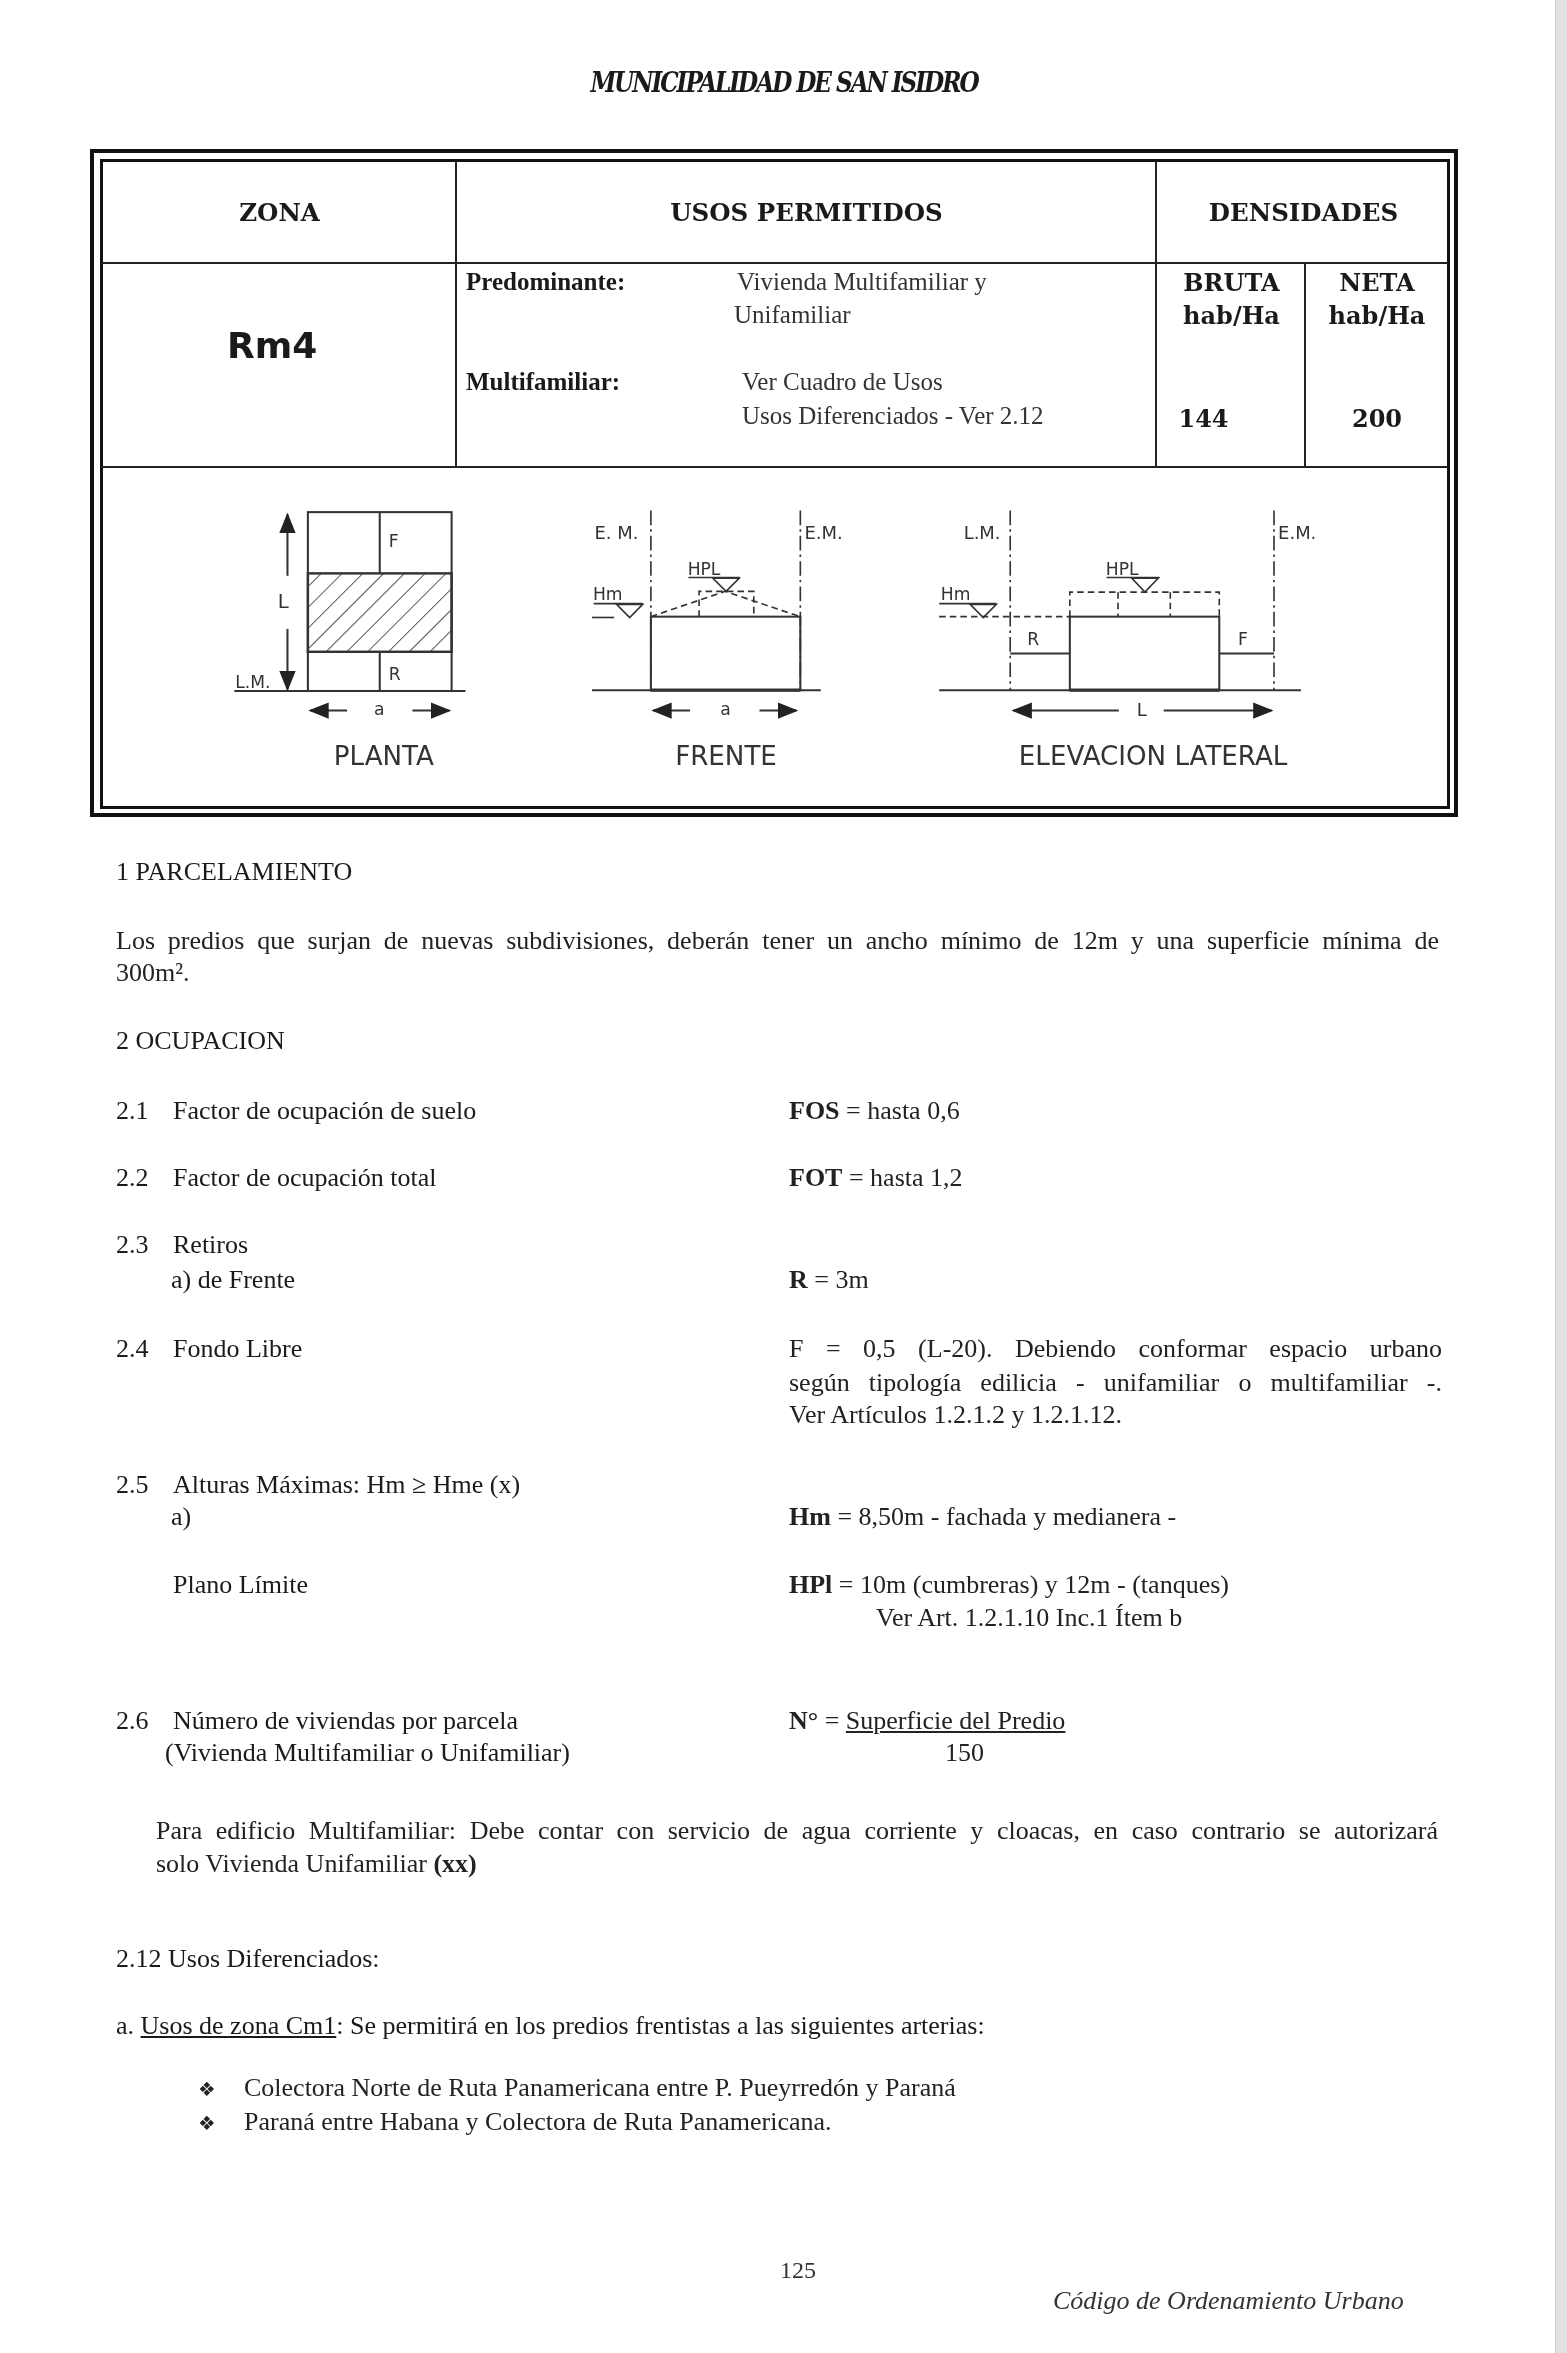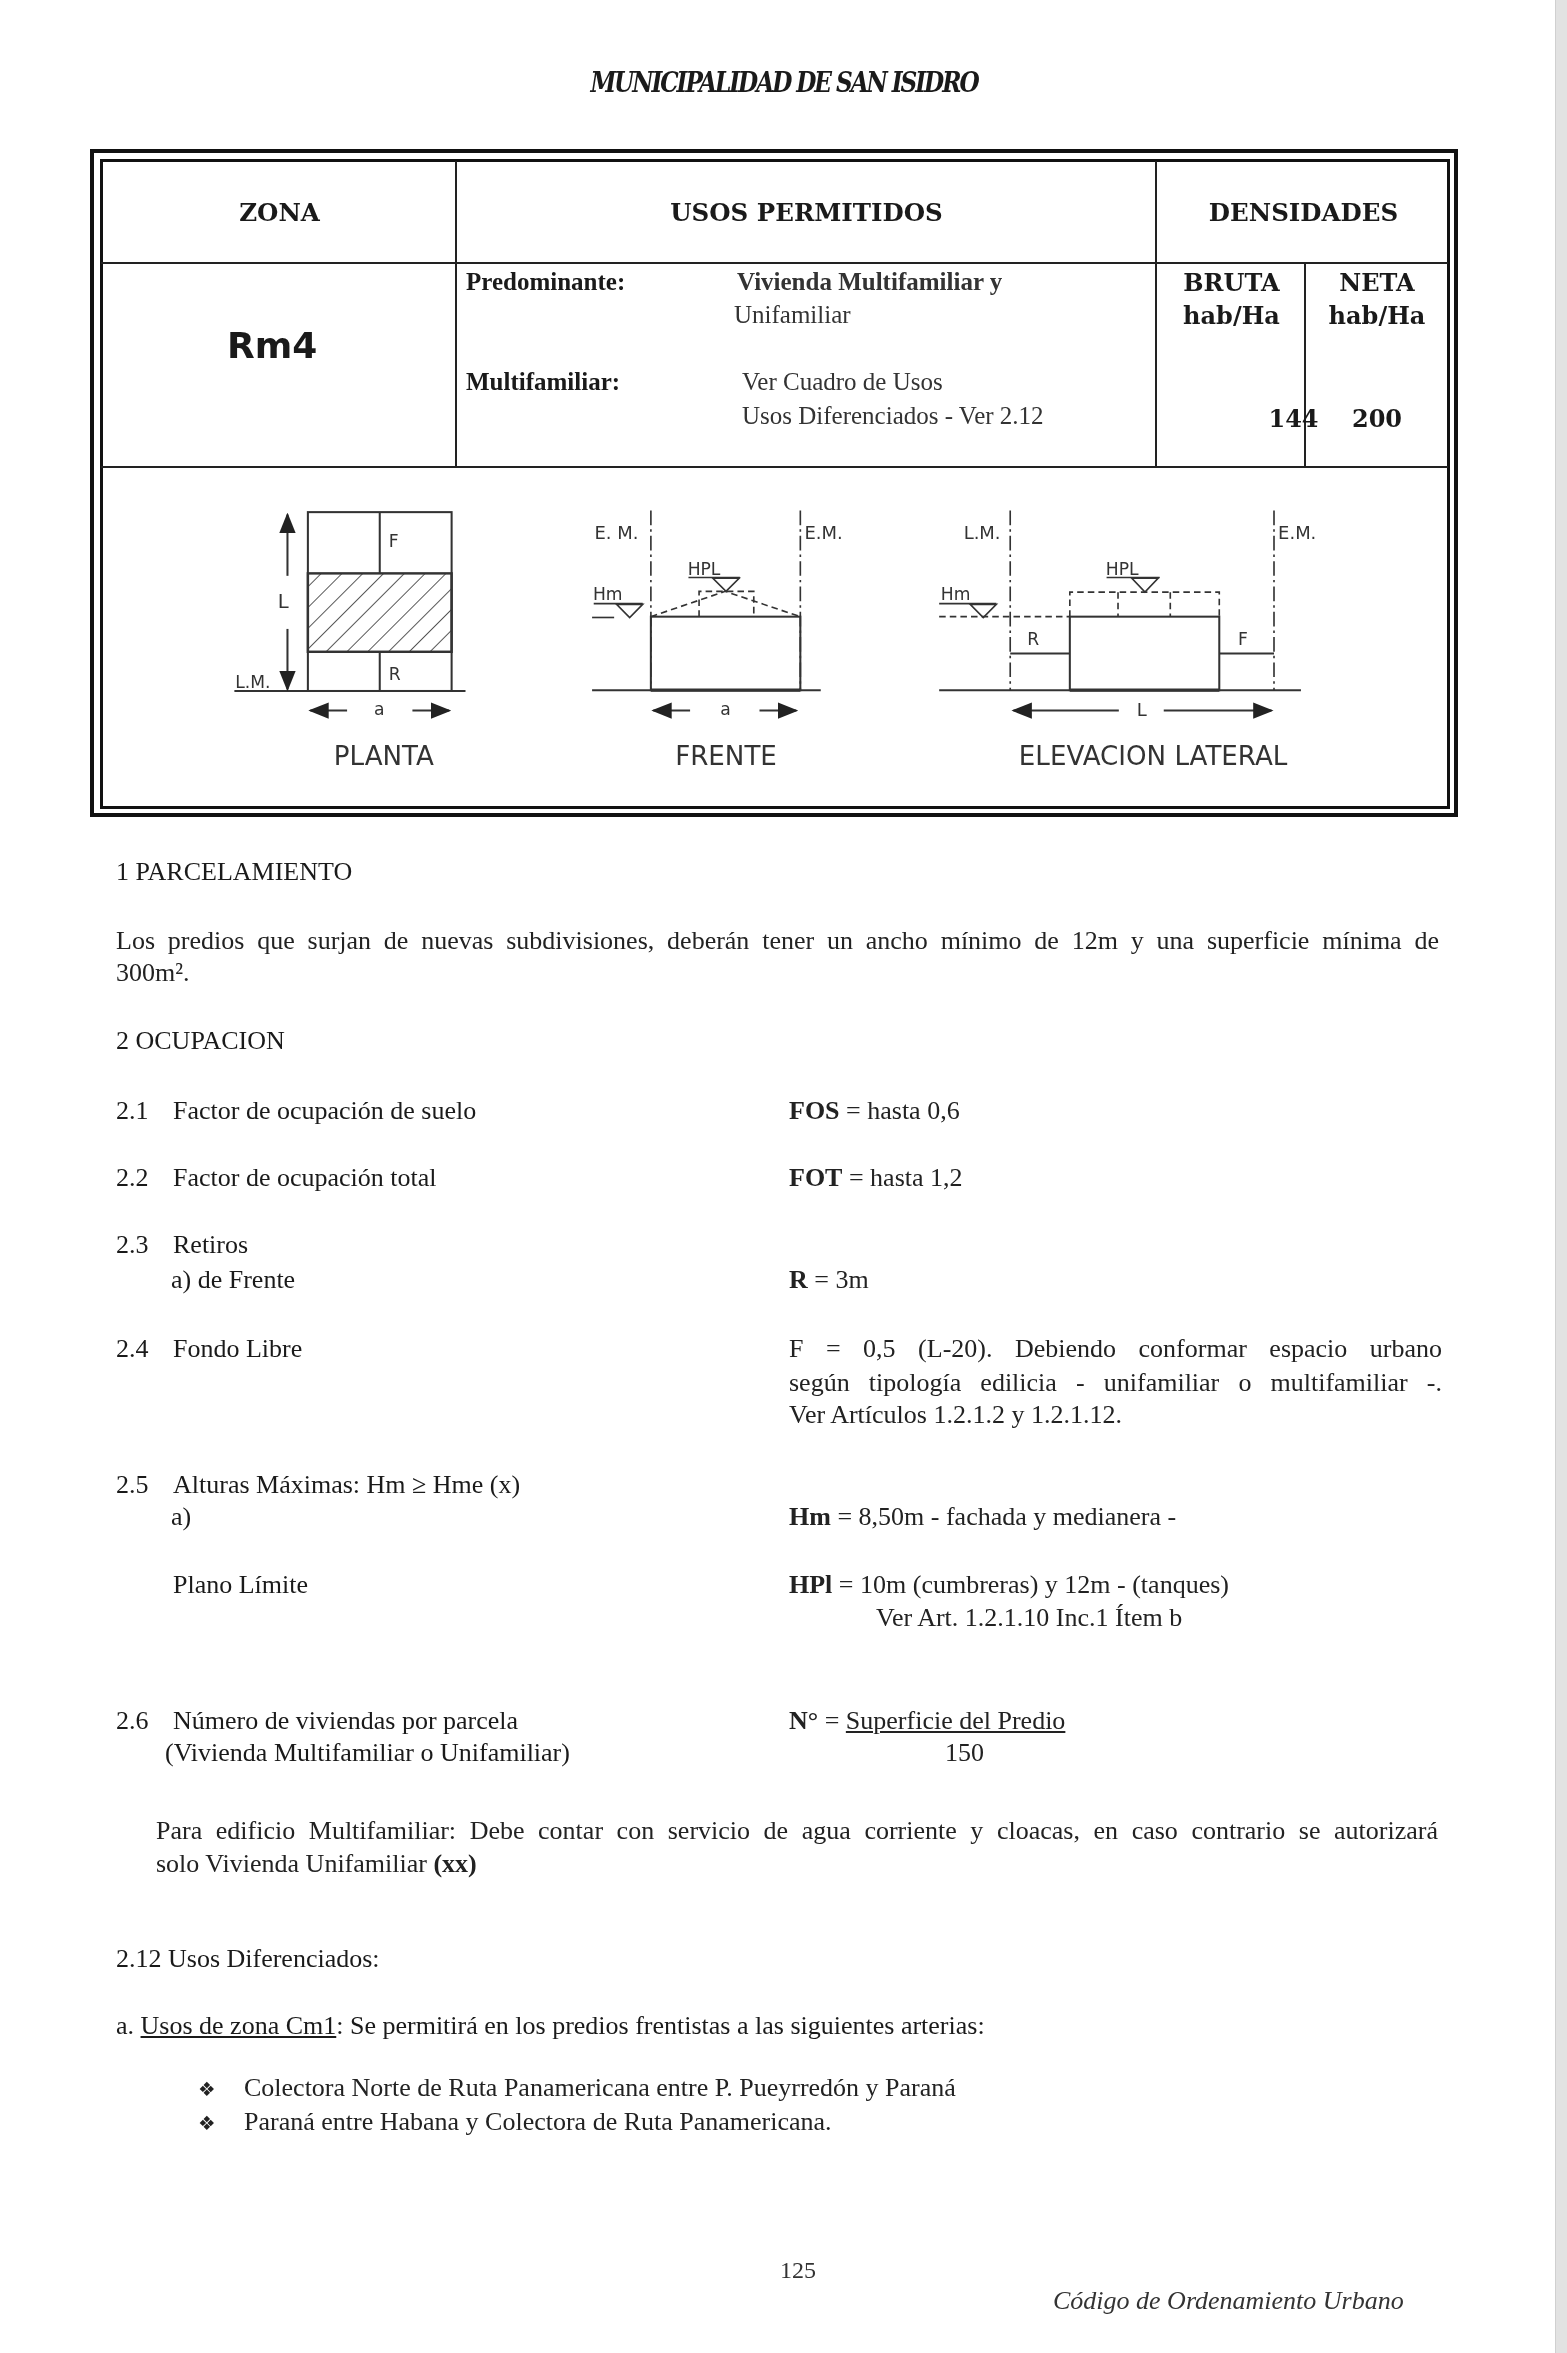--- a/index.html
+++ b/index.html
@@ -45,31 +45,31 @@
   <div class="vline" style="left:1155px;top:161px;height:306px;"></div>
   <div class="vline" style="left:1304px;top:263px;height:204px;"></div>
 
   <div class="th" style="left:103px;width:353px;top:198px;">ZONA</div>
   <div class="th" style="left:457px;width:699px;top:198px;">USOS PERMITIDOS</div>
   <div class="th" style="left:1158px;width:291px;top:198px;">DENSIDADES</div>
 
   <div class="zona-val" style="left:227px;top:325px;">Rm4</div>
 
   <div class="cell-b" style="left:466px;top:268px;">Predominante:</div>
-  <div class="cell" style="left:737px;top:268px;font-weight:bold;">Vivienda Multifamiliar y</div>
+  <div class="cell" style="left:737px;top:268px;">Vivienda Multifamiliar y</div>
   <div class="cell" style="left:734px;top:301px;">Unifamiliar</div>
   <div class="cell-b" style="left:466px;top:368px;">Multifamiliar:</div>
   <div class="cell" style="left:742px;top:368px;">Ver  Cuadro de Usos</div>
   <div class="cell" style="left:742px;top:402px;">Usos  Diferenciados - Ver 2.12</div>
 
   <div class="dens" style="left:1158px;width:147px;top:266px;">
     <div>BRUTA</div>
     <div>hab/Ha</div>
   </div>
-  <div class="dens" style="left:1216px;width:155px;top:402px;">144</div>
+  <div class="dens" style="left:1126px;width:155px;top:402px;">144</div>
   <div class="dens" style="left:1306px;width:142px;top:266px;">
     <div>NETA</div>
     <div>hab/Ha</div>
   </div>
   <div class="dens" style="left:1306px;width:142px;top:402px;">200</div>
 </div>
 
 <svg class="diag" width="1568" height="825" viewBox="0 0 1920 1010">
   <defs>
     <pattern id="hatch" width="18" height="18" patternUnits="userSpaceOnUse" patternTransform="rotate(45)">

